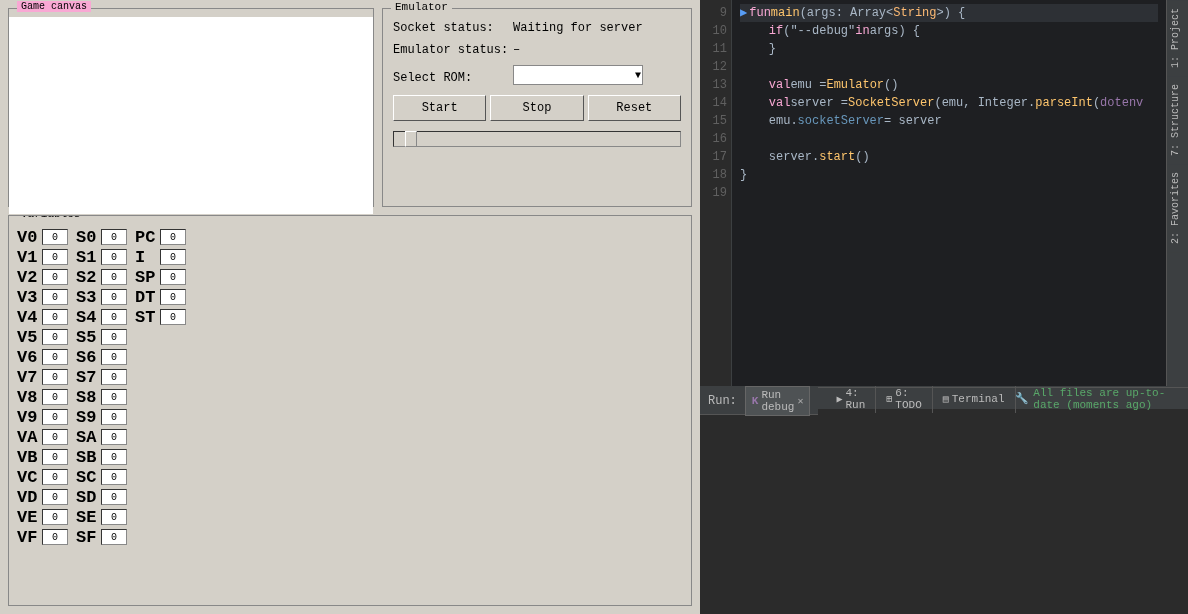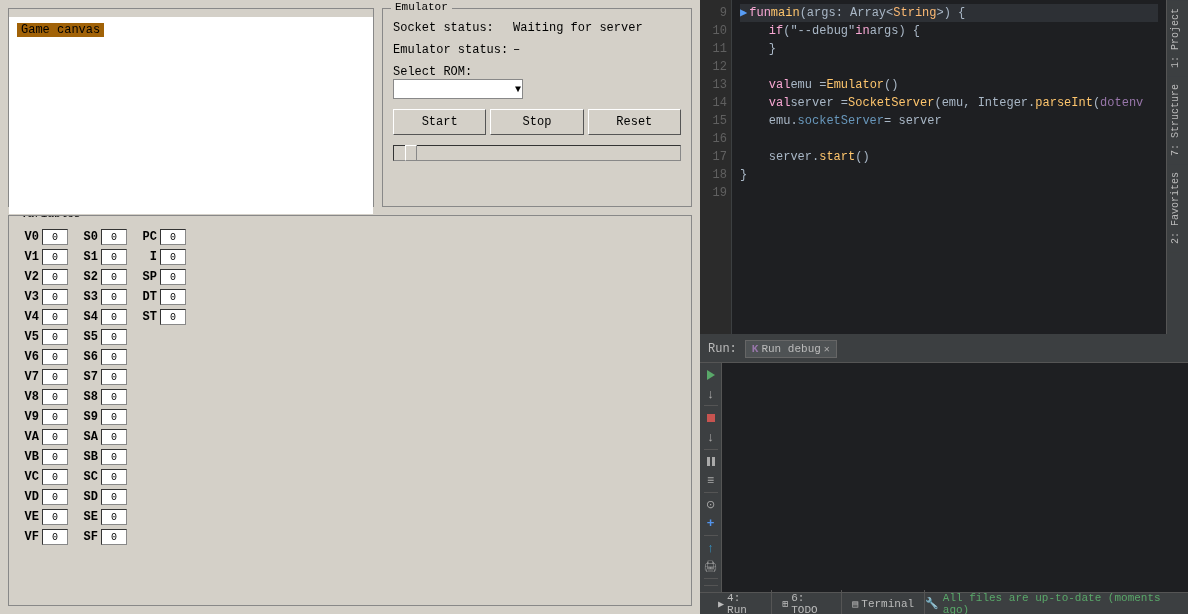--- a/index.html
+++ b/index.html
@@ -30,25 +30,24 @@
     .game-canvas-box {
       border: 1px solid #888;
       margin: 8px;
       flex: 1;
       position: relative;
     }
     .game-canvas-box .fieldset-legend {
       position: absolute;
       top: -8px;
       left: 8px;
-      background: #a16207;
+      background: #f9a8d4;
       padding: 0 4px;
-      font-size: 12px;
-      color: #000;
-      margin-top: 22px;
+      font-size: 10px;
+      color: #000;
     }
     .canvas-inner {
       width: 100%;
       height: 100%;
       background: #fff;
       margin-top: 8px;
     }
 
     .emulator-box {
       border: 1px solid #888;
@@ -76,23 +75,22 @@
     }
     .emulator-row .label {
       min-width: 120px;
     }
     .emulator-row .value {
       color: #000000;
     }
 
     .rom-select {
       display: flex;
-      align-items: flex-start;
+      align-items: flex-end;
       margin-bottom: 10px;
-      flex-direction: column;
     }
     .rom-select .label {
       min-width: 120px;
       font-size: 12px;
       color: #000;
     }
     .rom-dropdown {
       width: 130px;
       height: 20px;
       background: #fff;
@@ -198,23 +196,22 @@
     .var-row {
       display: flex;
       align-items: center;
       gap: 3px;
       height: 18px;
     }
     .var-name {
       min-width: 22px;
       font-weight: bold;
       font-family: 'Courier New', monospace;
-      font-size: 12px;
-      color: #000;
-      text-align: right;
+      font-size: 17px;
+      color: #000;
     }
     .var-val {
       width: 26px;
       height: 16px;
       background: #fff;
       border: 1px inset #888;
       font-size: 10px;
       text-align: center;
       line-height: 16px;
       font-family: 'Courier New', monospace;
@@ -296,24 +293,24 @@
     .var { color: #9876aa; }
     .plain { color: #a9b7c6; }
     .method { color: #6897bb; }
     .run-arrow {
       color: #589df6;
       margin-right: 2px;
     }
 
     
     .bottom-panel {
-      height: 280px;
+      height: 228px;
       background: #2b2b2b;
       display: flex;
-      flex-direction: column;
+      flex-direction: row;
       border-top: 1px solid #3c3f41;
     }
 
     .run-toolbar {
       display: flex;
       align-items: center;
       height: 28px;
       background: #3c3f41;
       padding: 0 8px;
       gap: 4px;

